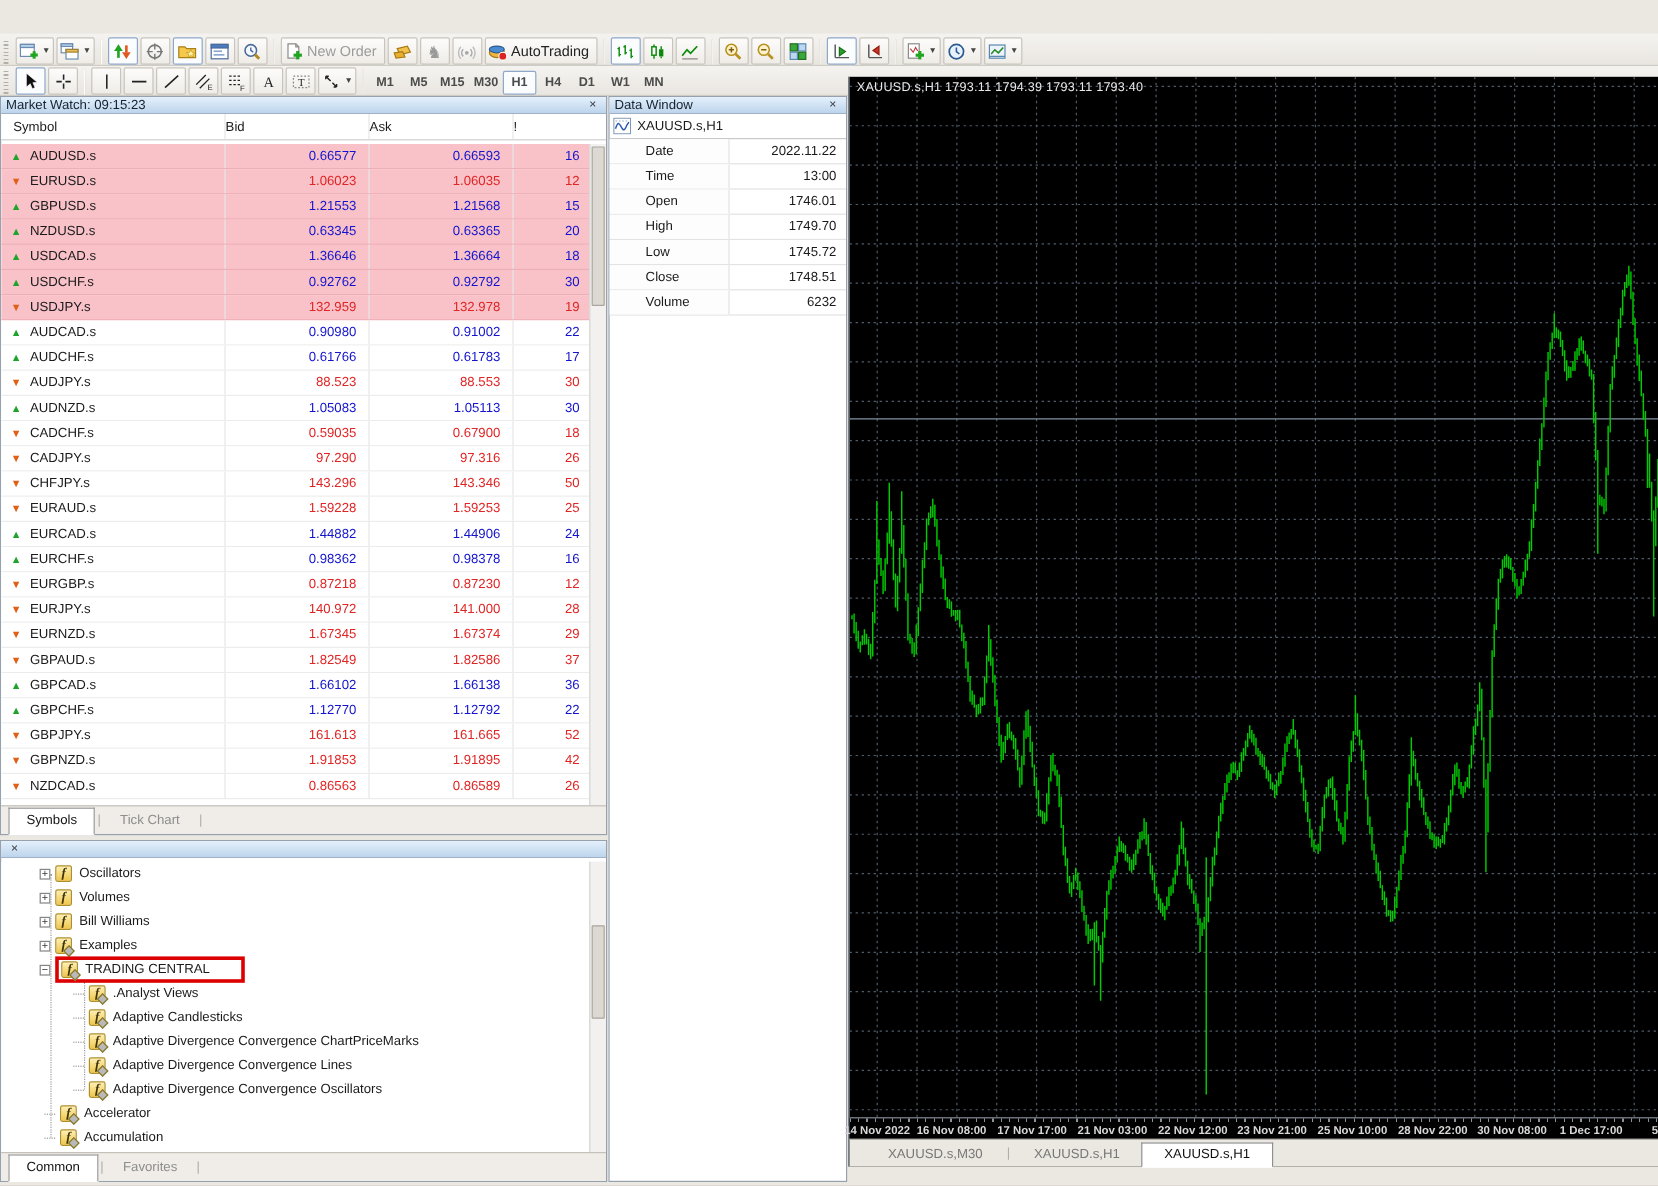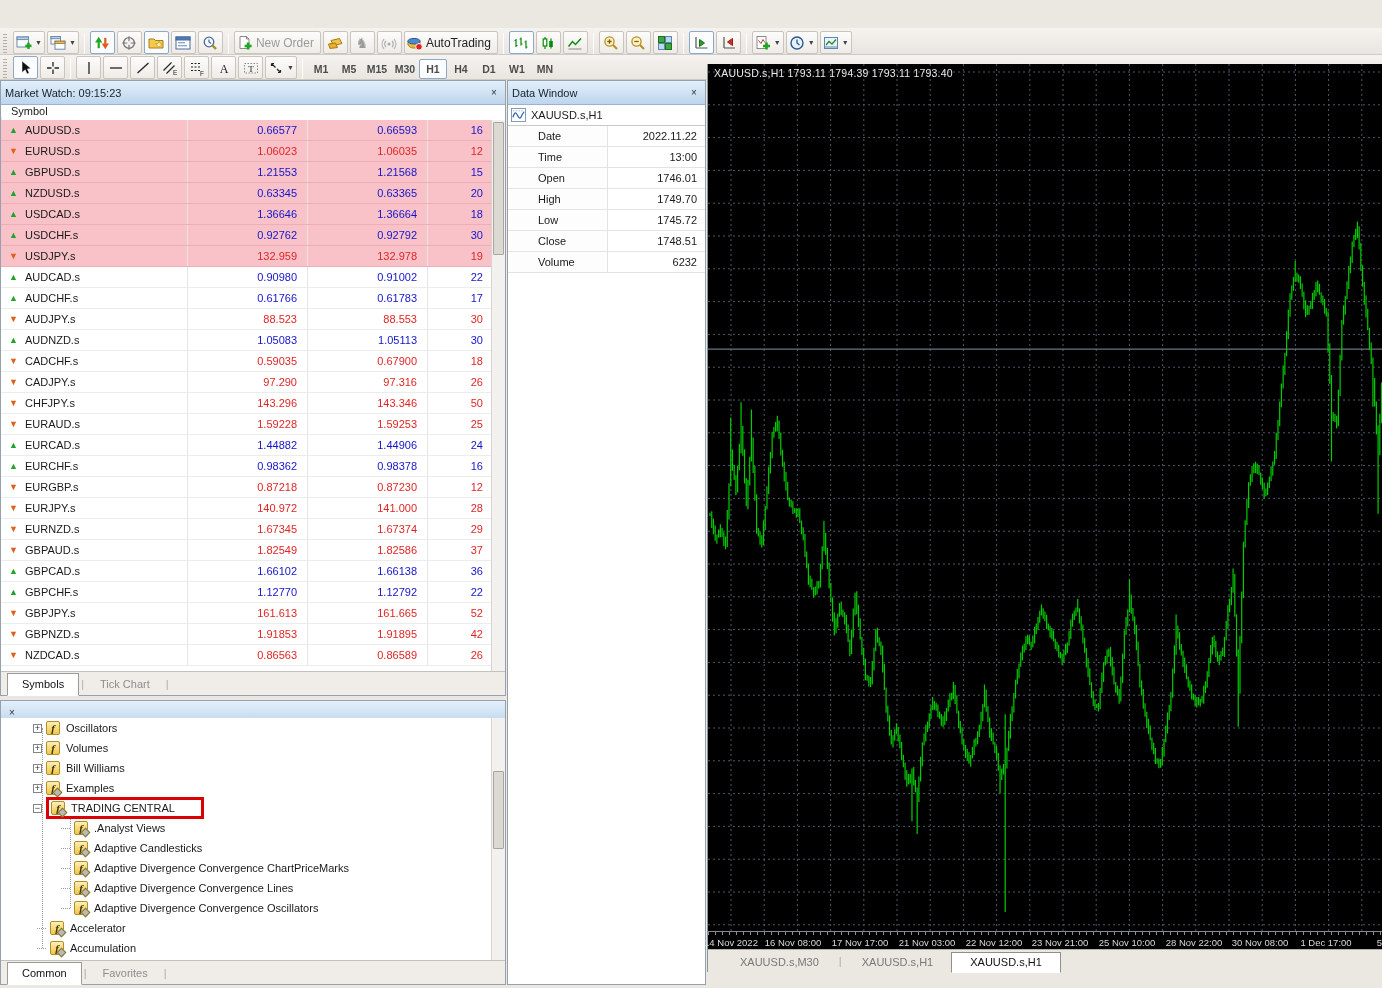--- a/index.html
+++ b/index.html
@@ -27,34 +27,34 @@
   .tb svg{width:16px;height:16px;display:block;}
   .tb .lbl{font-size:12px;color:#222;margin:0 4px 0 3px;}
   .tb .lbl.dis{color:#9b9b9b;}
   .tb .dd{font-size:7px;color:#444;margin-left:3px;}
   .tfb{min-width:28px;height:20px;font-weight:bold;font-size:10.5px;color:#4c4c4c;display:flex;align-items:center;
        justify-content:center;border:1px solid transparent;border-radius:2px;margin:0;}
   .tfb.pressed{background:#fbfcfe;border-color:#8ea8c8;}
 
   
   .panel{position:absolute;background:#fff;border:1px solid #97a1ad;}
-  .phead{height:24px;background:linear-gradient(#e3f0fc,#bed5ec);border-bottom:1px solid #9ab2cc;
+  .phead{height:14px;background:linear-gradient(#e3f0fc,#bed5ec);border-bottom:1px solid #9ab2cc;
          display:flex;align-items:center;padding:0 4px;font-size:11px;color:#15222f;}
   .phead .ttl{flex:1;}
   .pclose{width:14px;text-align:center;font-size:10px;color:#333;cursor:default;}
   .tabbar{position:absolute;left:0;right:0;bottom:0;height:24px;background:#f0ede8;border-top:1px solid #c4c0ba;
           display:flex;align-items:flex-end;padding-left:6px;}
   .tab{padding:4px 14px 5px 14px;font-size:11px;}
   .tab.active{background:#fff;border:1px solid #9a9a9a;border-bottom:1px solid #fff;margin-bottom:-1px;color:#111;}
   .tab.inactive{color:#8d8d8d;}
   .tabdiv{color:#b0aca6;padding:4px 2px 5px 2px;}
 
   
   #mw{left:0;top:80px;width:506px;height:616px;}
-  .mw-head{display:flex;height:22px;border-bottom:1px solid #cfcfcf;background:#fff;flex-direction:column;}
+  .mw-head{display:flex;height:22px;border-bottom:1px solid #cfcfcf;background:#fff;}
   .mw-head span{display:flex;align-items:center;}
   .mw-body{position:absolute;top:39px;bottom:24px;left:0;right:14px;overflow:hidden;background:#fff;}
   .mw-row{display:flex;height:21px;align-items:center;border-bottom:1px solid #ececec;background:#fff;}
   .mw-row.hl{background:#f8c2c8;border-bottom:1px solid #edafb7;}
   .c-sym{width:186px;padding-left:7px;display:flex;align-items:center;gap:6px;}
   .c-bid{width:120px;text-align:right;padding-right:10px;border-left:1px solid #e6e6e6;height:100%;line-height:20px;}
   .c-ask{width:120px;text-align:right;padding-right:10px;border-left:1px solid #e6e6e6;height:100%;line-height:20px;}
   .c-spr{flex:1;text-align:right;padding-right:8px;border-left:1px solid #e6e6e6;height:100%;line-height:20px;}
   .mw-row.up .num{color:#1414cc;}
   .mw-row.down .num{color:#e02525;}
@@ -87,21 +87,21 @@
   .dw-sym svg{width:15px;height:14px;}
   .dw-row{display:flex;height:21px;border-bottom:1px solid #e3e3e3;align-items:center;}
   .dw-label{width:100px;padding-left:30px;border-right:1px solid #e3e3e3;height:100%;line-height:20px;background:#fdfdfd;}
   .dw-val{flex:1;text-align:right;padding-right:8px;}
 
   
   #chart{position:absolute;left:707px;top:64px;width:675px;height:908px;background:#000;border-left:1px solid #8a949e;}
   #chart-title{position:absolute;left:6px;top:3px;color:#e9e9e9;font-size:10.5px;letter-spacing:0.2px;z-index:3;}
   .grid{stroke:#4e5a68;stroke-width:1;stroke-dasharray:2,3;}
   .pline{stroke:#8292a4;stroke-width:1;}
-  #axis{position:absolute;left:0;top:867px;width:675px;height:18px;background:#000;border-top:1px solid #828a94;}
+  #axis{position:absolute;left:0;top:867px;width:675px;height:18px;background:#000;border-top:1px solid #828a94;font-weight:bold;}
   #axis .ticks{position:absolute;left:0;top:0;width:100%;height:3px;
         background:repeating-linear-gradient(to right,#8a929a 0 1px,transparent 1px 7px);}
   .axlabel{position:absolute;top:5px;transform:translateX(-50%);color:#d8d8d8;font-size:9.5px;white-space:nowrap;}
   #chart-tabs{position:absolute;left:0;top:885px;width:675px;height:23px;background:#ebe8e2;border-top:1px solid #b4b0aa;
         display:flex;align-items:flex-end;padding-left:14px;}
   .ctab{padding:3px 18px 4px 18px;font-size:11px;color:#777;text-align:center;}
   .ctab.active{background:#fff;border:1px solid #8f8f8f;border-bottom:1px solid #fff;color:#111;margin-bottom:-1px;}
 </style>
 </head>
 <body>

